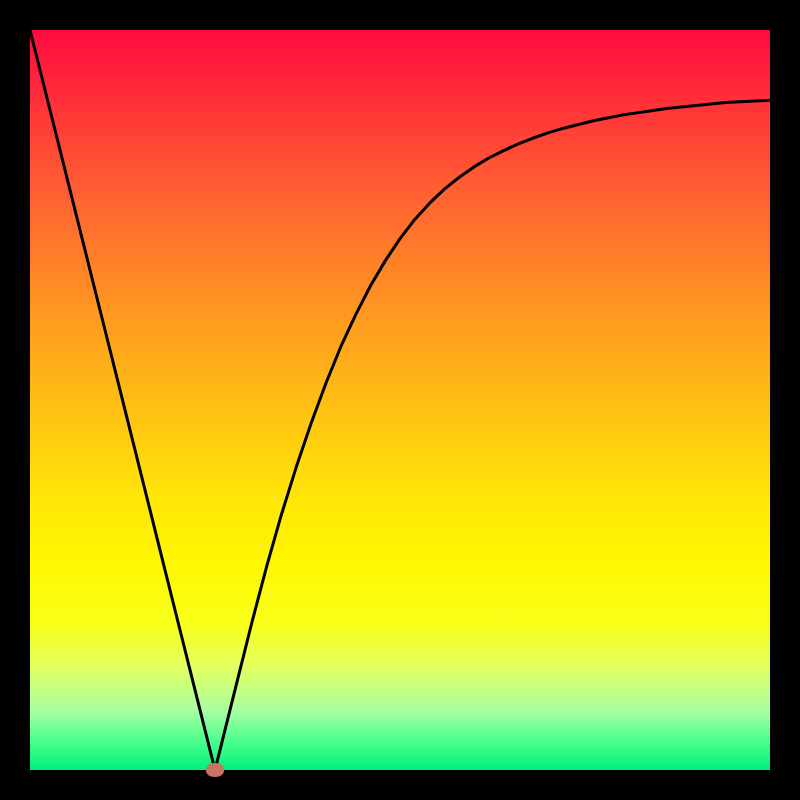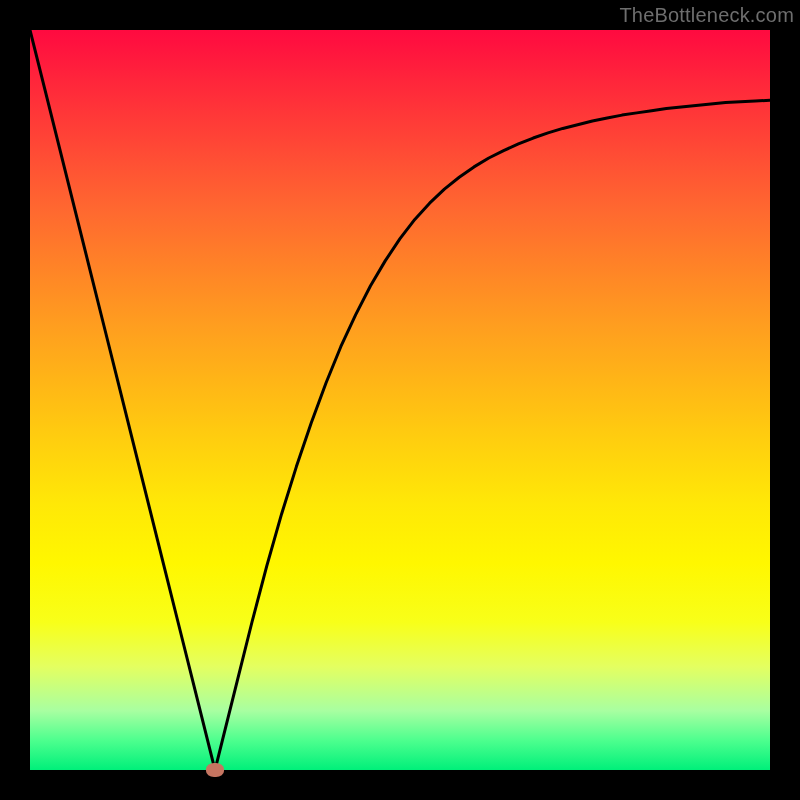--- a/index.html
+++ b/index.html
@@ -68,14 +68,13 @@
 </head>
 <body>
 
 <div class="frame">
   <div class="plot-area">
     <svg class="curve" viewBox="0 0 740 740" preserveAspectRatio="none">
       <path fill="none" stroke="#000" stroke-width="3" stroke-linejoin="round" stroke-linecap="round" d="M0.00 0.00 L14.80 59.20 L29.60 118.40 L44.40 177.60 L59.20 236.80 L74.00 296.00 L88.80 355.20 L103.60 414.40 L118.40 473.60 L133.20 532.80 L148.00 592.00 L162.80 651.20 L177.60 710.40 L185.00 740.00 L192.40 710.40 L207.20 651.20 L222.00 592.00 L236.80 535.76 L251.60 483.96 L266.40 436.60 L281.20 392.94 L296.00 352.98 L310.80 316.72 L325.60 284.90 L340.40 256.04 L355.20 230.88 L370.00 208.68 L384.80 189.44 L399.60 173.16 L414.40 159.10 L429.20 147.26 L444.00 136.90 L458.80 128.02 L473.60 120.62 L488.40 113.96 L503.20 108.04 L518.00 102.86 L532.80 98.42 L547.60 94.72 L562.40 91.02 L577.20 88.06 L592.00 85.10 L606.80 82.88 L621.60 80.66 L636.40 78.44 L651.20 76.96 L666.00 75.48 L680.80 74.00 L695.60 72.52 L710.40 71.78 L725.20 71.04 L740.00 70.30" id="curve-path"></path>
     </svg>
     <div class="marker" id="marker" style="left: 185px; top: 740px;"></div>
   </div>
-  <div class="watermark">TheBottleneck.com</div>
 </div>
 
 </body></html>

